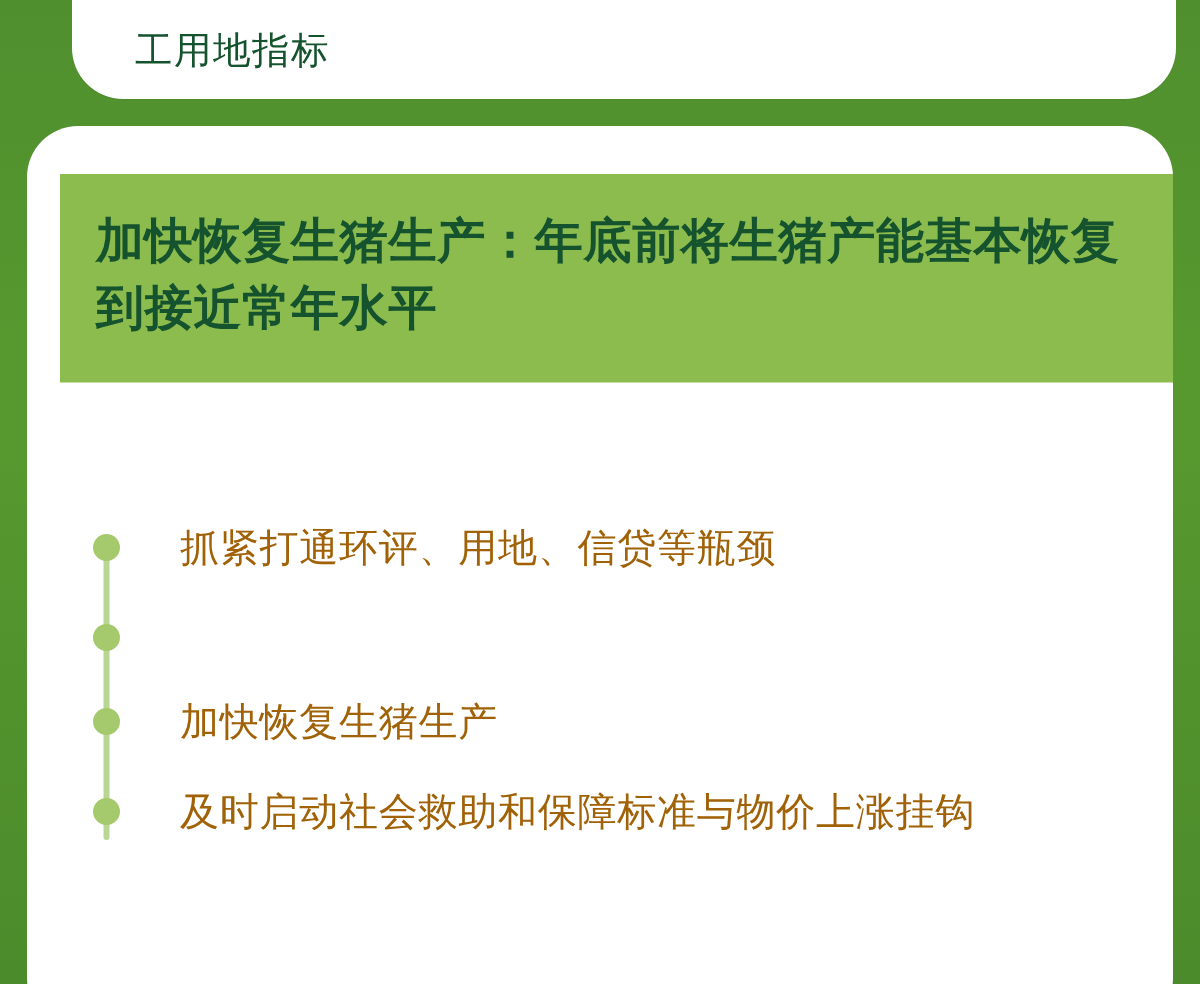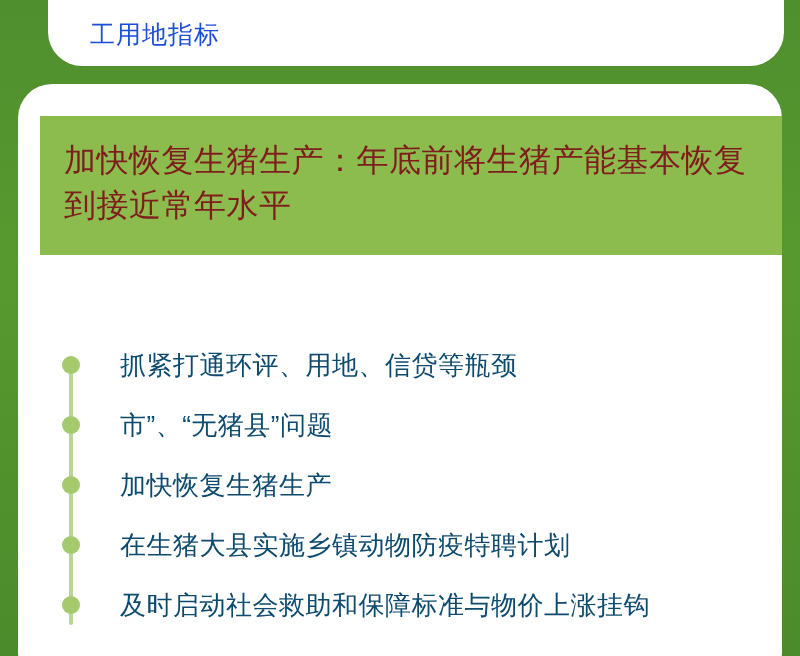--- a/index.html
+++ b/index.html
@@ -31,21 +31,21 @@
     height: 120px;
     background: #ffffff;
     border-radius: 34px;
     box-shadow: 0 1px 0 rgba(0,0,0,0.03);
   }
   .card-top-label {
     position: absolute;
     left: 42px;
     top: 76px;
     font-size: 25px;
-    color: #1d4ed8;
+    color: #14532d;
     letter-spacing: 1px;
     line-height: 1;
     white-space: nowrap;
   }
 
   
   .card-main {
     position: absolute;
     left: 18px;
     right: 18px;
@@ -59,23 +59,23 @@
   .banner {
     position: absolute;
     left: 22px;
     right: 0px;
     top: 32px;
     background: #8cbb4e;
     padding: 22px 24px 26px 24px;
     border-radius: 0;
   }
   .banner-title {
-    color: #7f1d1d;
+    color: #14532d;
     font-size: 32px;
-    font-weight: normal;
+    font-weight: bold;
     line-height: 1.42;
     letter-spacing: 0.5px;
   }
 
   
   .list {
     position: absolute;
     left: 44px;
     right: 10px;
     top: 260px;
@@ -101,21 +101,21 @@
     position: absolute;
     left: 0px;
     top: 12px;
     width: 18px;
     height: 18px;
     border-radius: 50%;
     background: #a5ca6e;
   }
   .item-text {
     font-size: 26px;
-    color: #0c4a6e;
+    color: #a16207;
     line-height: 1.62;
     letter-spacing: 0.5px;
   }
   .item-text .cont {
     display: block;
   }
 </style>
 </head>
 <body>
 
@@ -137,37 +137,30 @@
       <div class="item">
         <span class="dot"></span>
         <div class="item-text">
           <span>抓紧打通环评、用地、信贷等瓶颈</span>
         </div>
       </div>
 
       <div class="item">
         <span class="dot"></span>
         <div class="item-text">
-          <span class="cont">市”、“无猪县”问题</span>
         </div>
       </div>
 
       <div class="item">
         <span class="dot"></span>
         <div class="item-text">
           <span>加快恢复生猪生产</span>
         </div>
       </div>
 
-      <div class="item">
-        <span class="dot"></span>
-        <div class="item-text">
-          <span>在生猪大县实施乡镇动物防疫特聘计划</span>
-        </div>
-      </div>
 
       <div class="item">
         <span class="dot"></span>
         <div class="item-text">
           <span>及时启动社会救助和保障标准与物价上涨挂钩</span>
         </div>
       </div>
 
     </div>
   </div>

